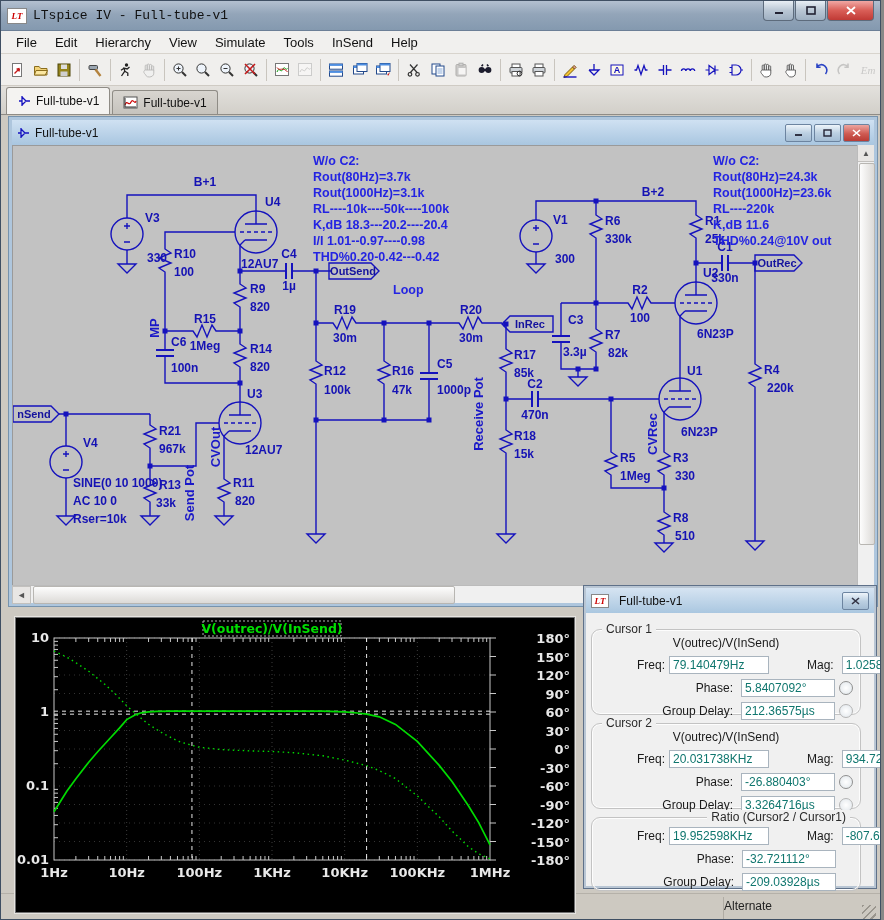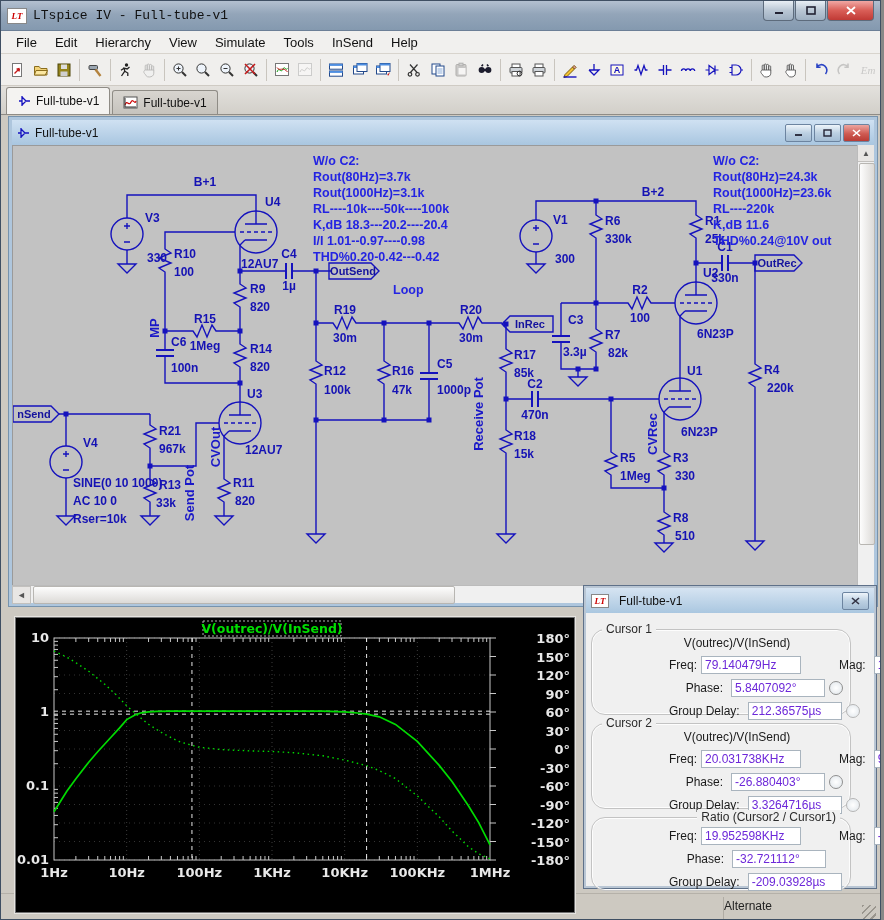--- a/index.html
+++ b/index.html
@@ -57,27 +57,27 @@
   
   #plotpane{position:absolute;left:14px;top:502px;width:560px;height:296px;background:#000;
     border:1px solid #6f6f6f;outline:1px solid #e6e4e0;box-sizing:border-box;z-index:1;}
   #plotsvg text{font-family:"DejaVu Sans",sans-serif;font-weight:bold;}
   
   #dlg{position:absolute;left:582px;top:470px;width:294px;height:304px;background:#f0f0f0;
     border:1px solid #5f7189;box-shadow:0 0 0 2px #b9c6d4 inset;box-sizing:border-box;z-index:3;}
   #dlgtb{height:25px;background:linear-gradient(#d6e4f2,#aac7e0);display:flex;align-items:center;padding:0 5px;font-size:12px;color:#111;margin:2px;}
   #dlgtb .t{flex:1;margin-left:4px;}
   #dlgbody{position:relative;font-size:12px;color:#1a1a1a;}
-  .grp{position:absolute;left:7px;right:25px;border:1px solid #c3c3c3;border-radius:14px;box-shadow:0 0 0 1px #fdfdfd inset;padding-left:32px;}
+  .grp{position:absolute;left:7px;right:15px;border:1px solid #c3c3c3;border-radius:9px;box-shadow:0 0 0 1px #fdfdfd inset;}
   .grp-title{position:absolute;top:-8px;left:10px;background:#f0f0f0;padding:0 4px;font-size:12px;color:#2a2a2a;}
   .grp-title.right{left:auto;right:10px;}
   .expr{text-align:center;height:17px;margin-top:6px;}
   .frow{display:flex;align-items:center;height:23px;padding:0 7px;}
   .flabel{margin-right:4px;white-space:pre;margin-left:38px;}
-  .fld{height:16px;font:12px "Liberation Sans",sans-serif;border:1px solid #a9b4be;padding:0 3px;background:#fff;color:#6d28d9;}
+  .fld{height:16px;font:12px "Liberation Sans",sans-serif;border:1px solid #a9b4be;padding:0 3px;background:#fff;color:#0f766e;}
   .fld.freq{width:92px;}
   .fld.val{width:86px;}
   .rightgrp{margin-left:auto;display:flex;align-items:center;gap:4px;}
   .rightgrp.norad{margin-right:17px;}
   .radio{width:12px;height:12px;border-radius:50%;border:1px solid #8f8f8f;background:radial-gradient(#fff,#dfe5ea);position:relative;flex:0 0 auto;}
   .radio.sel::after{content:"";position:absolute;left:3px;top:3px;width:6px;height:6px;border-radius:50%;background:#2f66b4;}
   .radio.dim{border-color:#b5b5b5;}
   
   #footer{position:absolute;left:0;right:0;top:778px;height:32px;background:#cdc9c1;border-top:1px solid #b5b1a9;z-index:0;}
   #statuscell{position:absolute;right:30px;top:782px;width:120px;height:20px;border-left:1px solid #b0aca4;

